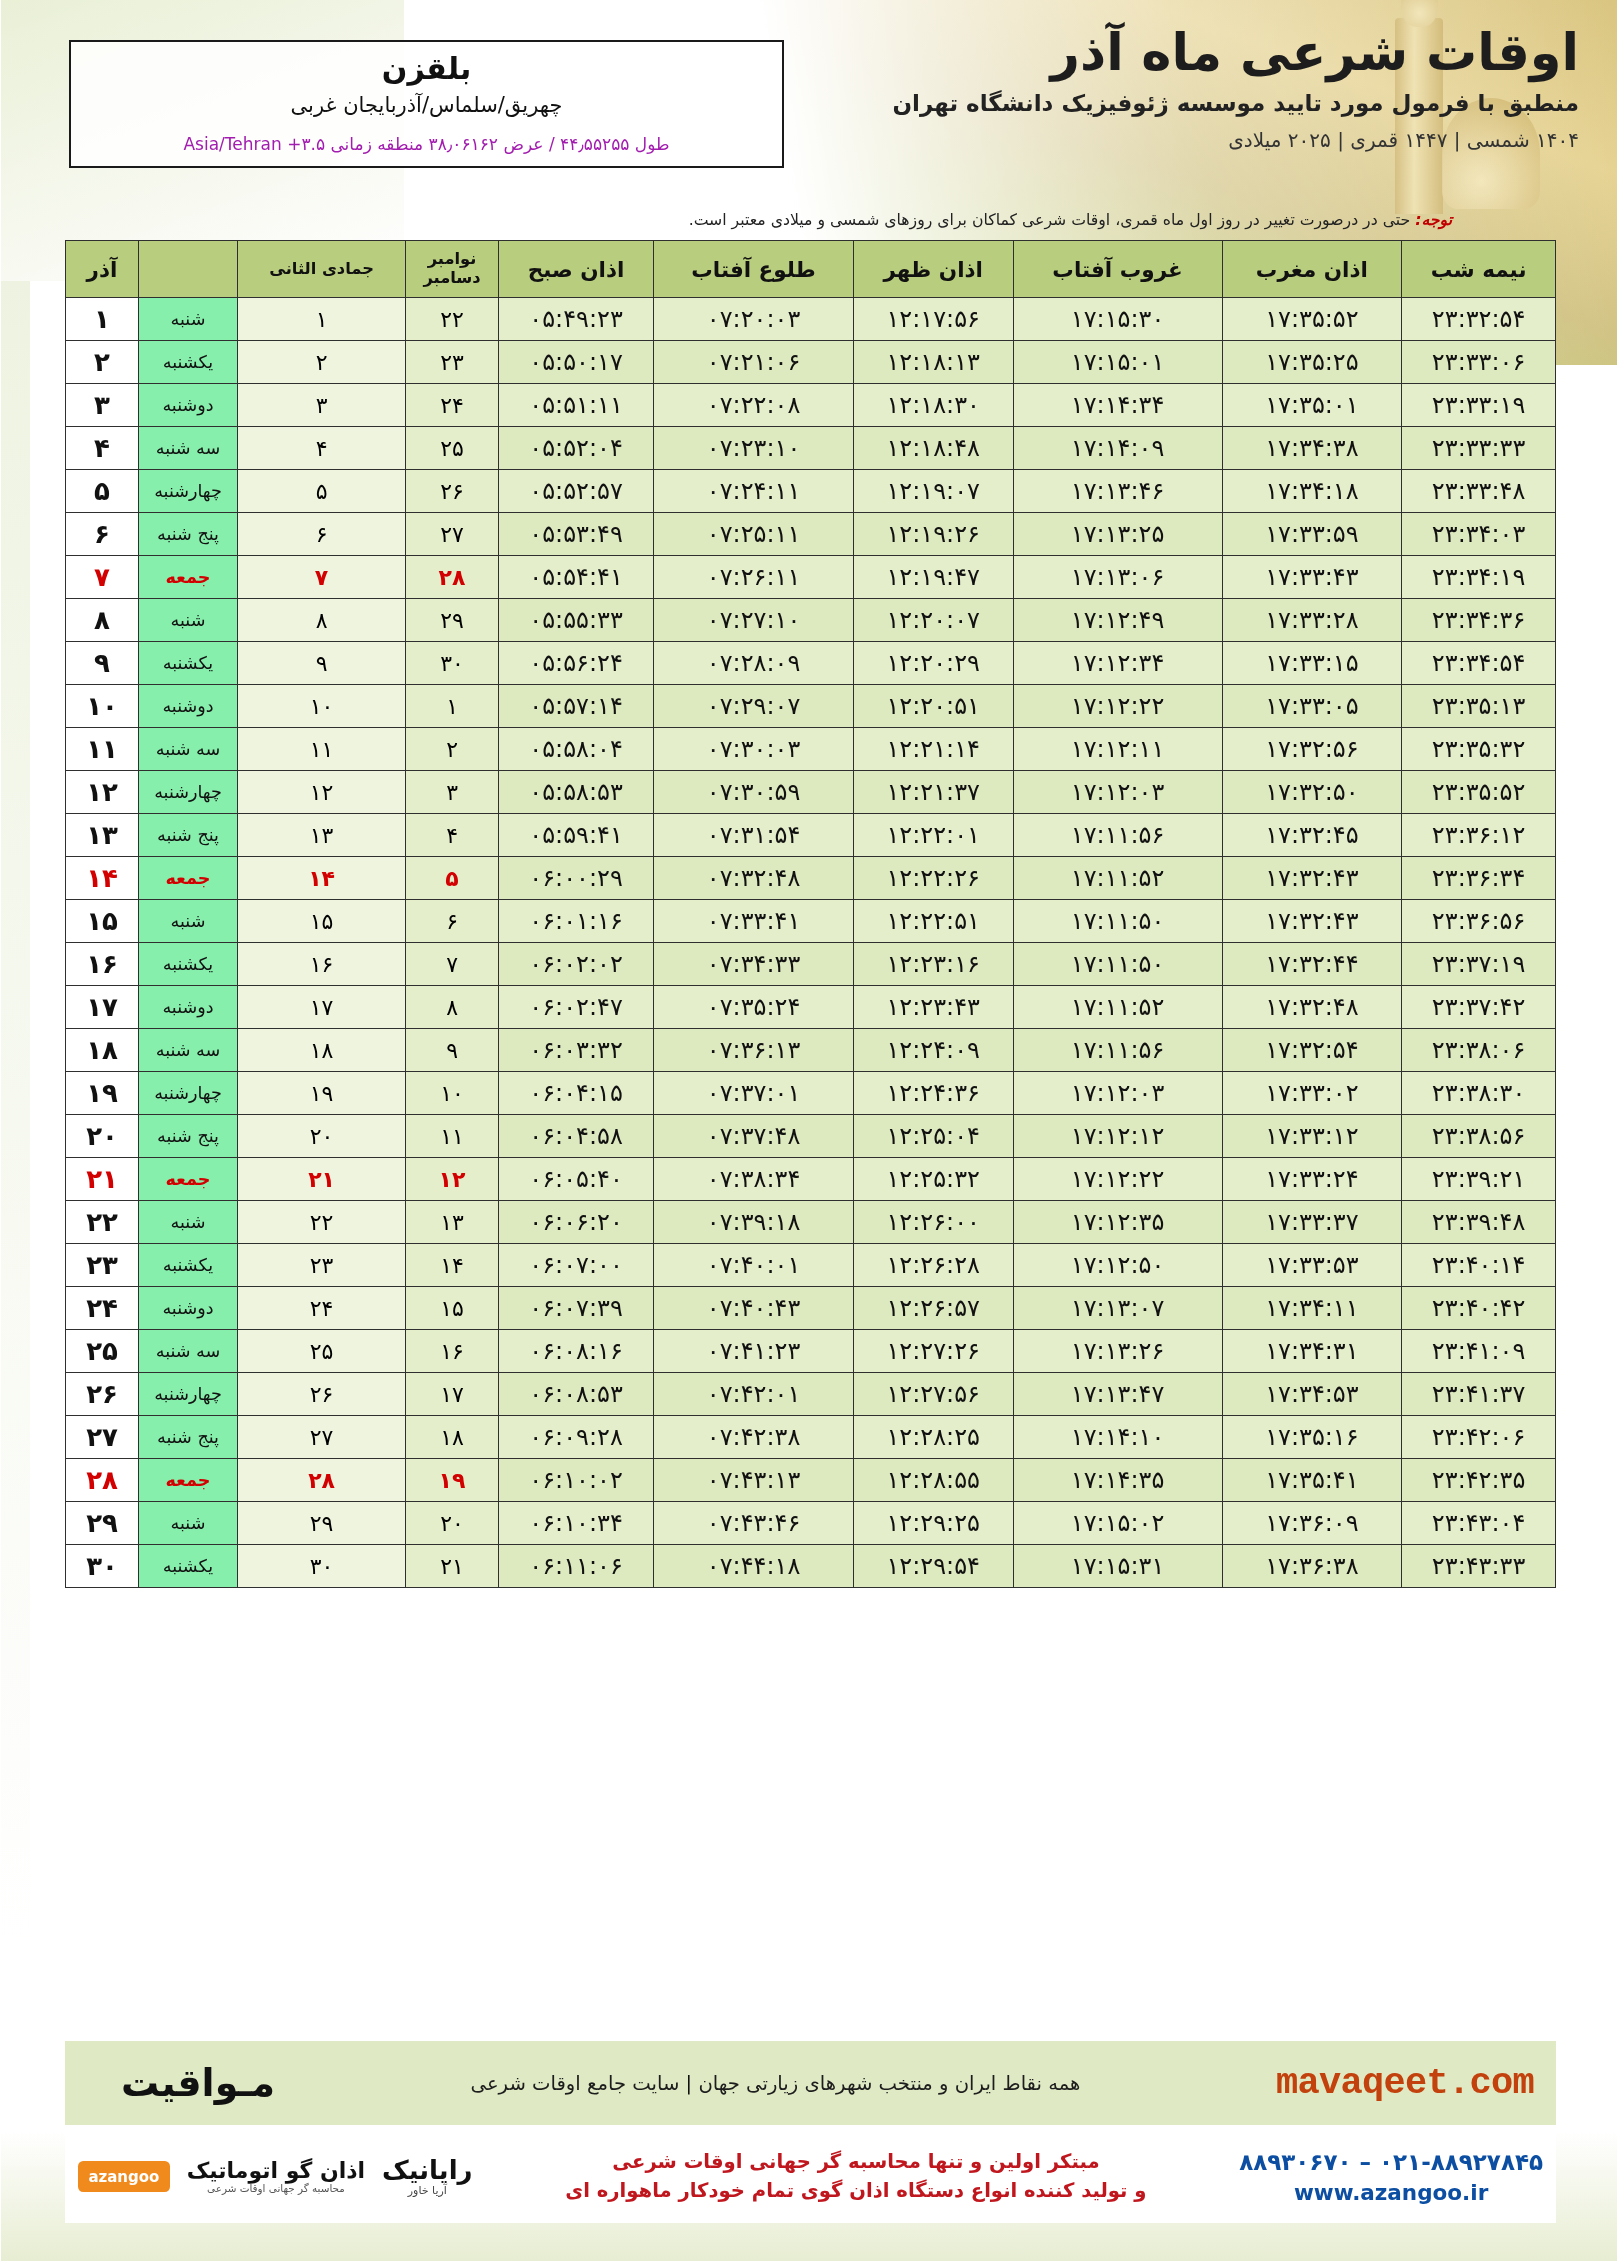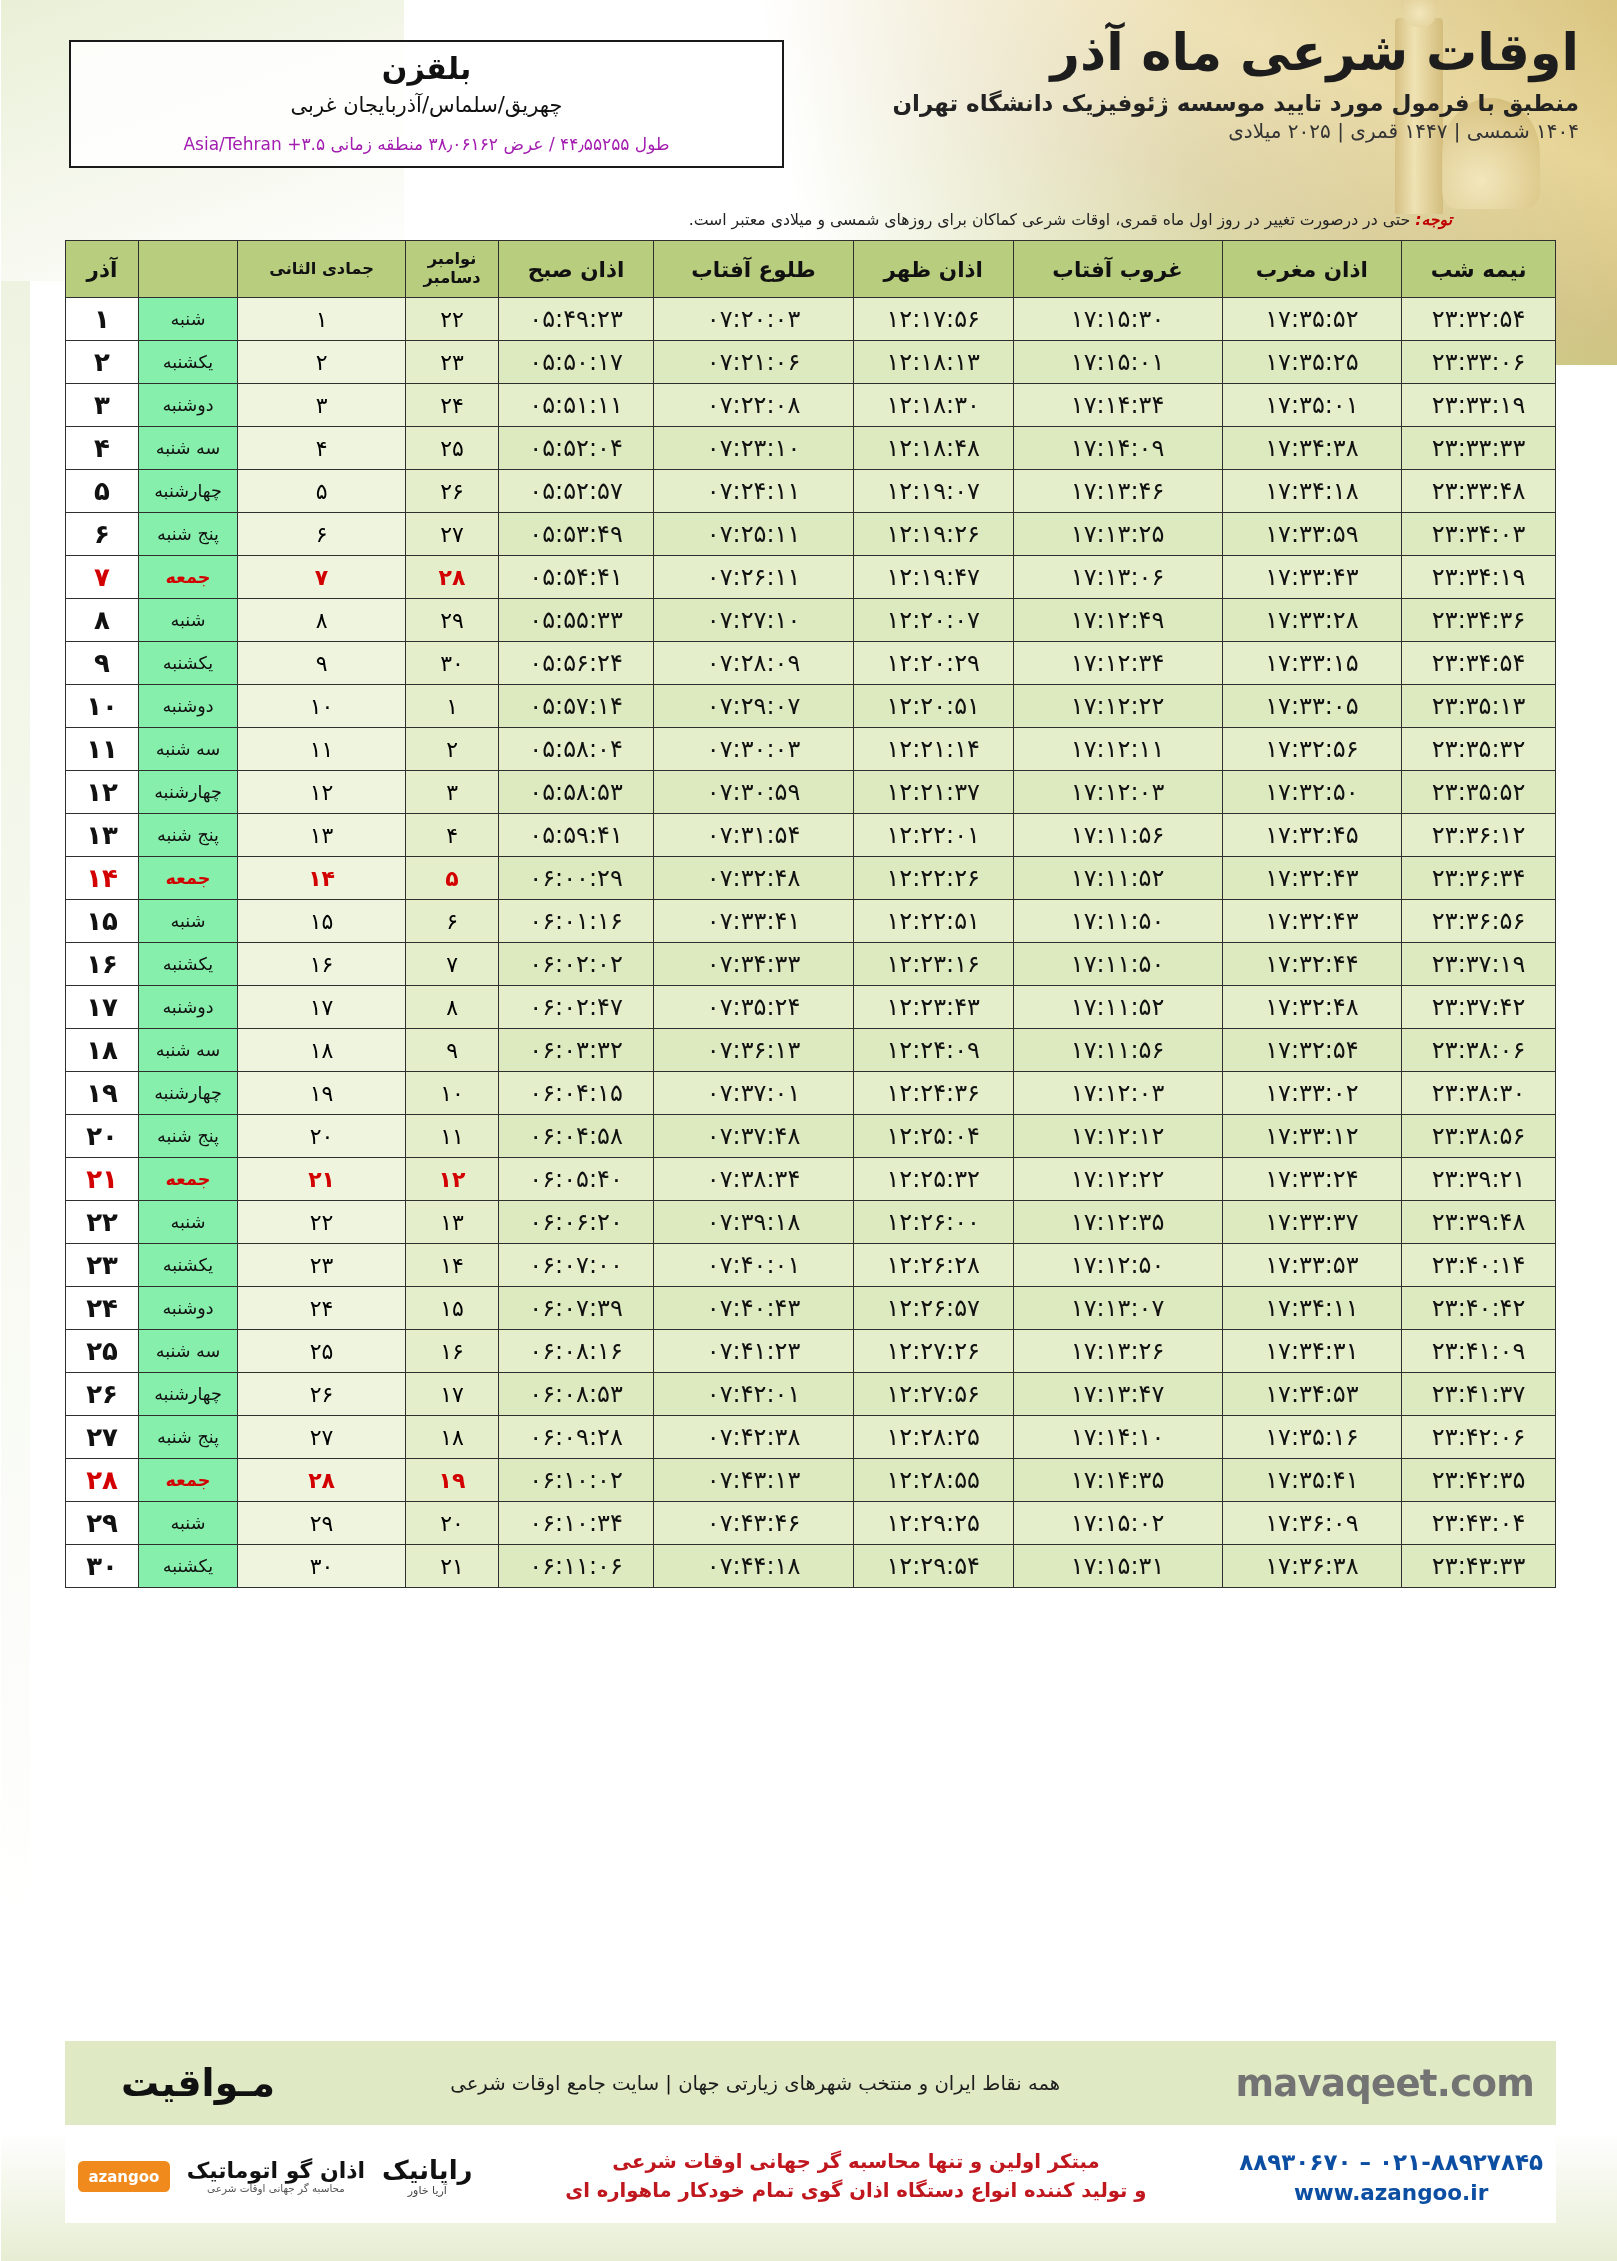--- a/index.html
+++ b/index.html
@@ -53,21 +53,21 @@
 
   
   .header{position:absolute;top:26px;right:39px;width:757px;text-align:right;}
   .title{
     font-size:51px;font-weight:bold;color:#1d1d1d;letter-spacing:-0.7px;line-height:1.05;
   }
   .subtitle{
     font-size:23px;font-weight:bold;color:#222;margin-top:9px;line-height:1.3;
   }
   .years{
-    font-size:20px;color:#333;margin-top:1px;
+    font-size:20px;color:#333;margin-top:10px;
   }
 
   
   .citybox{
     position:absolute;top:40px;left:69px;width:698px;
     border:2px solid #1a1a1a;background:rgba(255,255,255,.85);
     padding:10.4px 6.5px 11.7px;text-align:center;
   }
   .city-name{font-size:30px;font-weight:bold;color:#111;line-height:1.15;}
   .city-sub{font-size:21px;color:#111;margin-top:6.5px;}
@@ -106,21 +106,21 @@
   tr.friday td.daynum,tr.friday td.weekday,tr.friday td.greg,tr.friday td.hij{color:#d20000;}
 
   
   .footer{
     position:absolute;left:65px;bottom:38px;width:1491px;
   }
   .f-green{
     background:#dfe9c4;height:84px;display:flex;align-items:center;justify-content:space-between;
     padding:0 22px;box-sizing:border-box;
   }
-  .f-brand{font-size:37px;font-weight:bold;color:#737373;letter-spacing:-0.7px;}
+  .f-brand{font-size:37px;font-weight:bold;color:#c2410c;letter-spacing:-0.7px;font-family:Liberation Mono, monospace;}
   .f-mid{font-size:19.6px;color:#1d1d1d;text-align:center;flex:1;padding:0 19.6px;}
   .f-mid .sep{color:#111;}
   .f-right{font-size:38px;font-weight:bold;color:#111;letter-spacing:-1.3px;margin-left:34px;}
   .f-white{
     background:#ffffff;height:98px;display:flex;align-items:center;justify-content:space-between;
     padding:5.2px 13px 0;box-sizing:border-box;
   }
   .f-phone{font-size:23px;color:#0b4ea2;font-weight:bold;line-height:1.35;text-align:center;}
   .f-phone .site{font-size:21.5px;}
   .f-slogan{font-size:19.6px;color:#c0161d;font-weight:bold;line-height:1.45;text-align:center;flex:1;}

